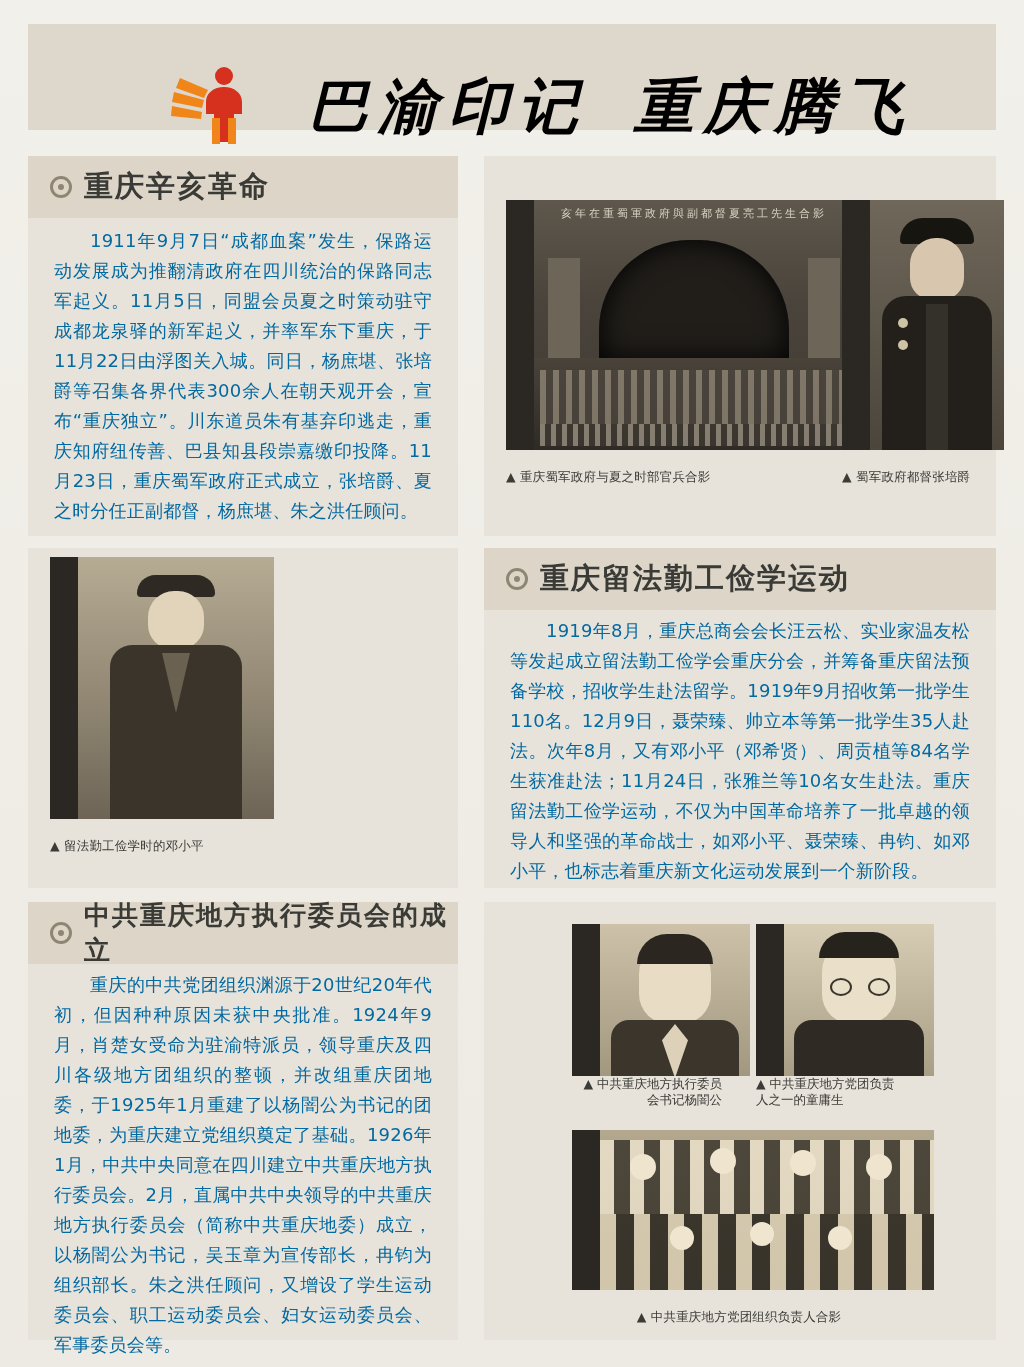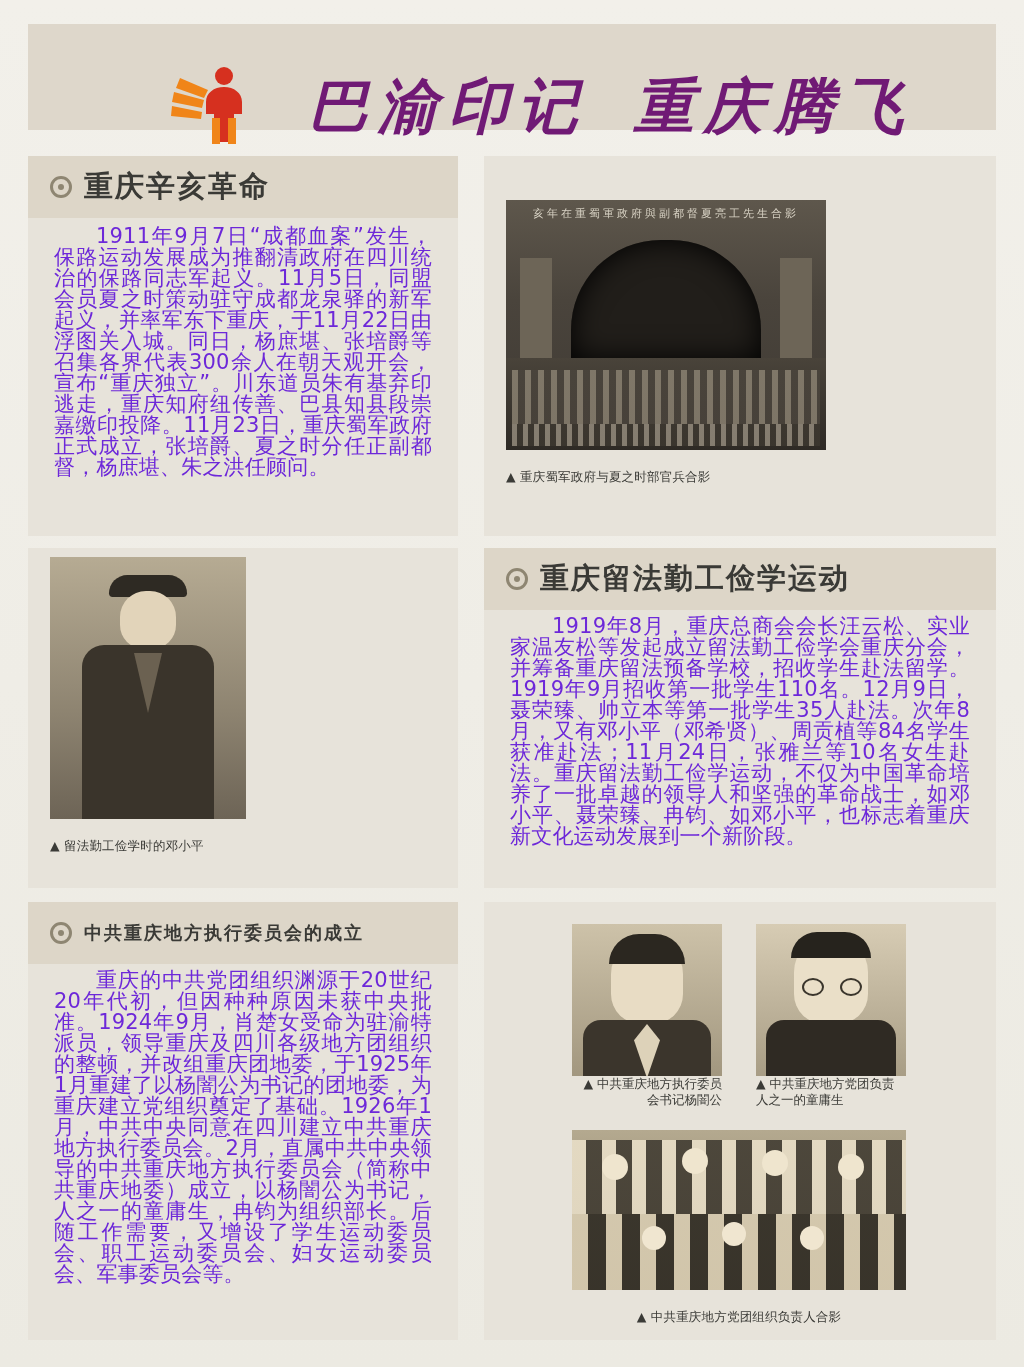--- a/index.html
+++ b/index.html
@@ -32,21 +32,21 @@
     position: absolute;
     left: 140px; top: 38px;
     width: 96px; height: 84px;
   }
   .logo svg { display: block; }
   .banner-title {
     position: absolute;
     left: 280px; top: 40px;
     width: 620px;
     height: 84px;
-    color: #701a75;
+    color: #000000;
     font-family: "DejaVu Serif", "Liberation Serif", serif;
     font-size: 60px;
     font-weight: bold;
     font-style: italic;
     letter-spacing: 10px;
     white-space: nowrap;
     line-height: 84px;
   }
   .banner-title .t2 { margin-left: 46px; }
 
@@ -82,23 +82,23 @@
     background: #8e8672;
   }
   .head-title {
     font-size: 29px;
     font-weight: bold;
     color: #3a3a36;
     letter-spacing: 2px;
     font-family: Liberation Mono, monospace;
   }
   .body-text {
-    font-size: 21px;
-    line-height: 21px;
-    color: #6d28d9;
+    font-size: 18px;
+    line-height: 30px;
+    color: #0369a1;
     text-align: justify;
     text-indent: 2em;
     letter-spacing: 0.2px;
   }
 
   
   #sec-xinhai {
     left: 28px; top: 156px;
     width: 430px; height: 380px;
   }
@@ -108,20 +108,21 @@
 
   
   #photo-xinhai {
     left: 484px; top: 156px;
     width: 512px; height: 380px;
   }
   .ph {
     background: #2b2722;
     position: relative;
     overflow: hidden;
+    padding-left: 28px;
   }
   .cap {
     font-size: 12.5px;
     color: #3b3b37;
     line-height: 16px;
     margin-top: 19px;
     letter-spacing: 0.2px;
   }
 
   
@@ -198,20 +199,33 @@
           <div style="position:absolute;left:50%;top:40px;transform:translateX(-50%);width:190px;height:120px;background:#211e1a;border-radius:90px 90px 0 0;box-shadow:inset 0 0 30px #000;"></div>
           <div style="position:absolute;left:14px;top:58px;width:32px;height:110px;background:#6d6557;"></div>
           <div style="position:absolute;right:14px;top:58px;width:32px;height:110px;background:#6d6557;"></div>
           <div style="position:absolute;left:0;right:0;bottom:0;height:92px;background:linear-gradient(180deg,#49433a 0%,#2e2a25 100%);"></div>
           <div style="position:absolute;left:6px;right:6px;bottom:26px;height:54px;background:repeating-linear-gradient(90deg,#8a8171 0px,#8a8171 6px,#4a443c 6px,#4a443c 13px);opacity:.85;"></div>
           <div style="position:absolute;left:6px;right:6px;bottom:4px;height:22px;background:repeating-linear-gradient(90deg,#9a9182 0px,#9a9182 5px,#3d3830 5px,#3d3830 11px);opacity:.8;"></div>
         </div>
       </div>
       <div class="cap">▲ 重庆蜀军政府与夏之时部官兵合影</div>
     </div>
+    <div style="position:absolute;left:358px;top:44px;width:134px;">
+      <div class="ph" style="width:134px;height:250px;">
+        <div class="sepia" style="background:linear-gradient(180deg,#6f6759 0%,#4b453c 100%);">
+          <div style="position:absolute;left:50%;top:18px;transform:translateX(-50%);width:74px;height:26px;background:#17150f;border-radius:36px 36px 6px 6px;"></div>
+          <div style="position:absolute;left:50%;top:38px;transform:translateX(-50%);width:54px;height:62px;background:#d8c7ae;border-radius:26px 26px 22px 22px;"></div>
+          <div style="position:absolute;left:50%;top:96px;transform:translateX(-50%);width:110px;height:160px;background:#23201b;border-radius:24px 24px 0 0;"></div>
+          <div style="position:absolute;left:50%;top:104px;transform:translateX(-50%);width:22px;height:150px;background:#34302a;"></div>
+          <div style="position:absolute;left:28px;top:118px;width:10px;height:10px;background:#cfc3a6;border-radius:50%;"></div>
+          <div style="position:absolute;left:28px;top:140px;width:10px;height:10px;background:#cfc3a6;border-radius:50%;"></div>
+        </div>
+      </div>
+      <div class="cap">▲ 蜀军政府都督张培爵</div>
+    </div>
   </div>
 
   <div class="panel" id="photo-liufa">
     <div style="position:absolute;left:22px;top:9px;width:196px;">
       <div class="ph" style="width:196px;height:262px;">
         <div class="sepia" style="background:linear-gradient(180deg,#b6ab93 0%,#8d8370 60%,#6d6456 100%);">
           <div style="position:absolute;left:50%;top:18px;transform:translateX(-50%);width:78px;height:22px;background:#2e2a23;border-radius:40px 40px 8px 8px;"></div>
           <div style="position:absolute;left:50%;top:34px;transform:translateX(-50%);width:56px;height:58px;background:#e2d4ba;border-radius:26px 26px 24px 24px;"></div>
           <div style="position:absolute;left:50%;top:88px;transform:translateX(-50%);width:132px;height:176px;background:#3a342b;border-radius:22px 22px 0 0;"></div>
           <div style="position:absolute;left:50%;top:96px;transform:translateX(-50%);width:28px;height:60px;background:#6b6151;clip-path:polygon(0 0,100% 0,50% 100%);"></div>
@@ -227,24 +241,24 @@
       <div class="head-title">重庆留法勤工俭学运动</div>
     </div>
     <div class="text-wrap">
       <div class="body-text">1919年8月，重庆总商会会长汪云松、实业家温友松等发起成立留法勤工俭学会重庆分会，并筹备重庆留法预备学校，招收学生赴法留学。1919年9月招收第一批学生110名。12月9日，聂荣臻、帅立本等第一批学生35人赴法。次年8月，又有邓小平（邓希贤）、周贡植等84名学生获准赴法；11月24日，张雅兰等10名女生赴法。重庆留法勤工俭学运动，不仅为中国革命培养了一批卓越的领导人和坚强的革命战士，如邓小平、聂荣臻、冉钧、如邓小平，也标志着重庆新文化运动发展到一个新阶段。</div>
     </div>
   </div>
 
   <div class="panel" id="sec-zhigong">
     <div class="section-head">
       <div class="head-bullet"></div>
-      <div class="head-title" style="font-size:18px;">中共重庆地方执行委员会的成立</div>
+      <div class="head-title" style="font-size:26px;">中共重庆地方执行委员会的成立</div>
     </div>
     <div class="text-wrap">
-      <div class="body-text">重庆的中共党团组织渊源于20世纪20年代初，但因种种原因未获中央批准。1924年9月，肖楚女受命为驻渝特派员，领导重庆及四川各级地方团组织的整顿，并改组重庆团地委，于1925年1月重建了以杨闇公为书记的团地委，为重庆建立党组织奠定了基础。1926年1月，中共中央同意在四川建立中共重庆地方执行委员会。2月，直属中共中央领导的中共重庆地方执行委员会（简称中共重庆地委）成立，以杨闇公为书记，人之一的童庸生，冉钧为组织部长。后随工作需要，又增设了学生运动委员会、职工运动委员会、妇女运动委员会、军事委员会等。</div>
+      <div class="body-text">重庆的中共党团组织渊源于20世纪20年代初，但因种种原因未获中央批准。1924年9月，肖楚女受命为驻渝特派员，领导重庆及四川各级地方团组织的整顿，并改组重庆团地委，于1925年1月重建了以杨闇公为书记的团地委，为重庆建立党组织奠定了基础。1926年1月，中共中央同意在四川建立中共重庆地方执行委员会。2月，直属中共中央领导的中共重庆地方执行委员会（简称中共重庆地委）成立，以杨闇公为书记，吴玉章为宣传部长，冉钧为组织部长。朱之洪任顾问，又增设了学生运动委员会、职工运动委员会、妇女运动委员会、军事委员会等。</div>
     </div>
   </div>
 
   <div class="panel" id="photo-zhigong">
     <div style="position:absolute;left:88px;top:22px;width:150px;text-align:right;">
       <div class="ph" style="width:150px;height:152px;">
         <div class="sepia" style="background:linear-gradient(180deg,#cdc2a9 0%,#a2977f 100%);">
           <div style="position:absolute;left:50%;top:14px;transform:translateX(-50%);width:72px;height:86px;background:#e8dcc4;border-radius:36px 36px 30px 30px;"></div>
           <div style="position:absolute;left:50%;top:10px;transform:translateX(-50%);width:76px;height:30px;background:#2b2720;border-radius:38px 38px 0 0;"></div>
           <div style="position:absolute;left:50%;top:96px;transform:translateX(-50%);width:128px;height:58px;background:#3b352c;border-radius:18px 18px 0 0;"></div>

